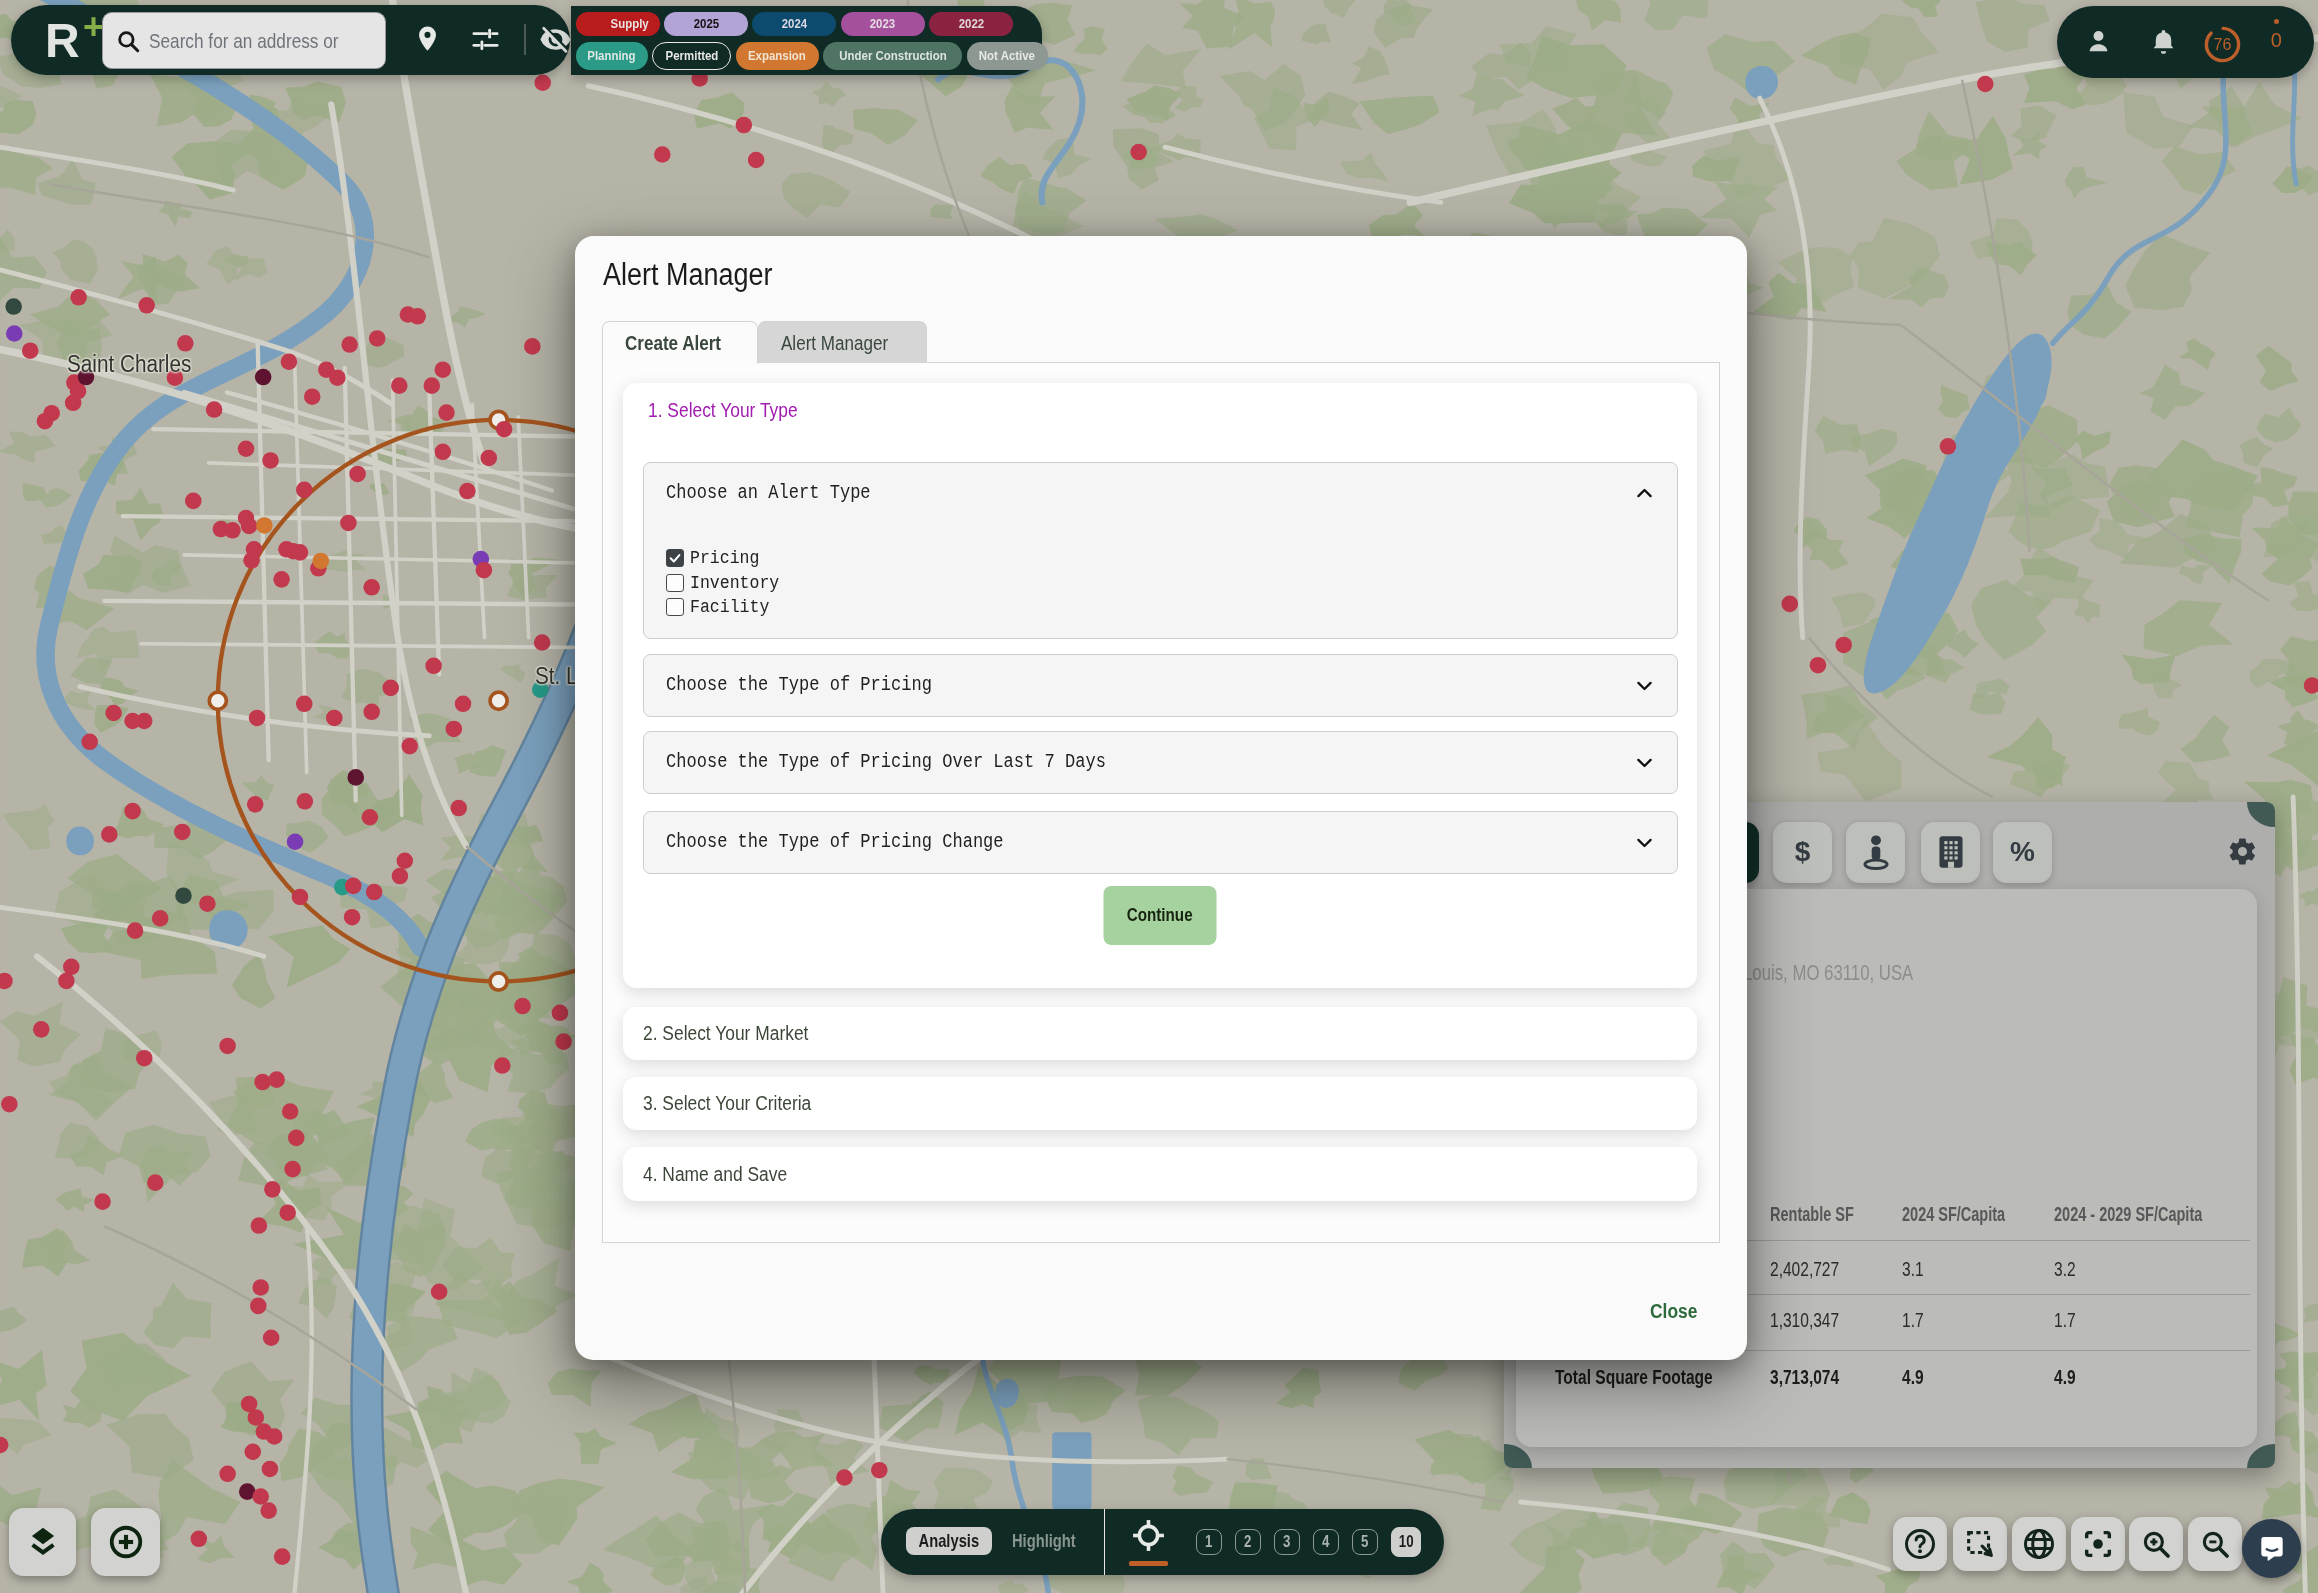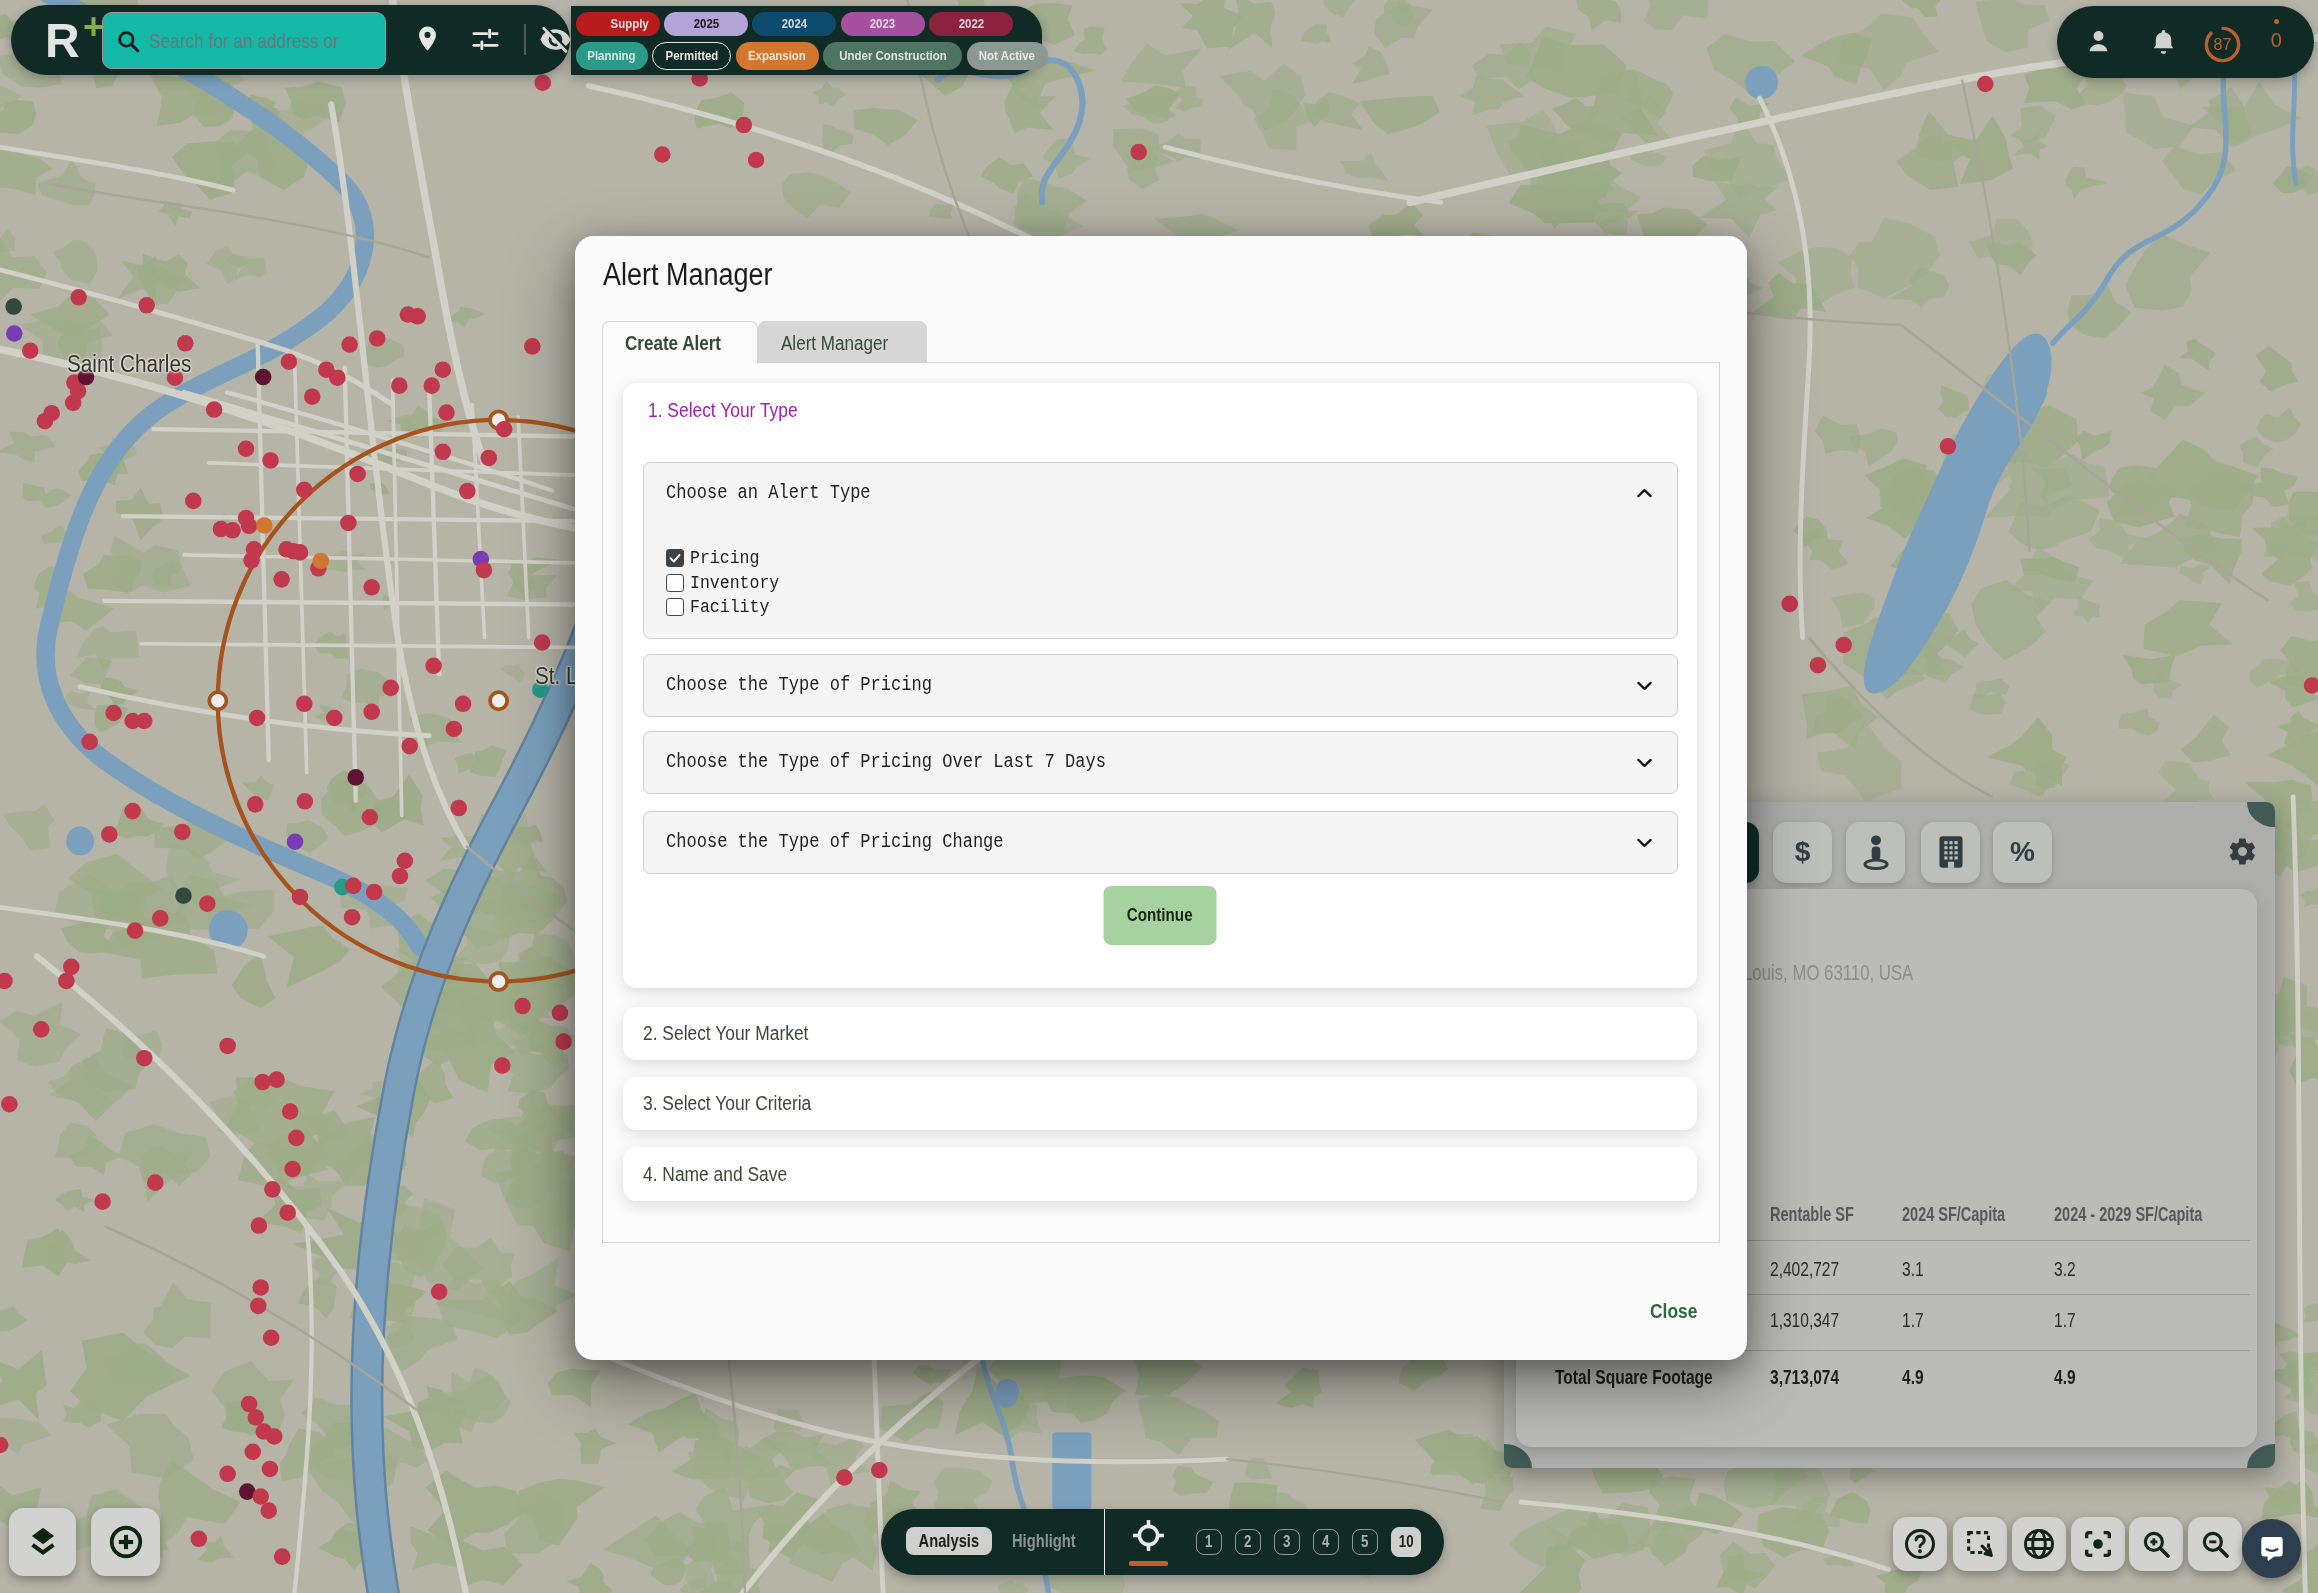--- a/index.html
+++ b/index.html
@@ -16,21 +16,21 @@
     transform:scaleX(.9); transform-origin:left center;
     text-shadow:-1.2px -1.2px 1.8px rgba(225,224,213,.85), 1.2px -1.2px 1.8px rgba(225,224,213,.85),
                 -1.2px 1.2px 1.8px rgba(225,224,213,.85), 1.2px 1.2px 1.8px rgba(225,224,213,.85); }
 
   
   .darkbar { position:absolute; background:#102b26; box-shadow:0 3.7px 11px rgba(0,0,0,.25); }
   #topbar-left { left:11px; top:4.9px; width:559px; height:70px; border-radius:35px; }
   #logo { position:absolute; left:34px; top:12.3px; width:59px; }
   #logo .r { color:#e2e4e1; font-size:48px; font-weight:bold; line-height:1; letter-spacing:-1.2px; }
   #logo .plus { position:absolute; left:38px; top:-11px; color:#85ae49; font-size:36px; font-weight:bold; }
-  #search-box { position:absolute; left:91px; top:7.4px; width:284px; height:57px; background:#14b8a6;
+  #search-box { position:absolute; left:91px; top:7.4px; width:284px; height:57px; background:#e5e5e5;
     border:0.6px solid #97999a; border-radius:9.8px; display:flex; align-items:center; padding:0 12.3px; overflow:hidden; }
   #search-box input { border:none; outline:none; background:transparent; font-size:21px;
     color:#3a3e44; width:319px; font-family:"Liberation Sans", sans-serif;
     transform:scaleX(.82); transform-origin:left center; }
   #search-box input::placeholder { color:#6f747b; opacity:1; }
   .bar-icon { position:absolute; display:flex; align-items:center; justify-content:center; }
   #pin-icon { left:402px; top:19.6px; }
   #tune-icon { left:459px; top:19.6px; }
   #bar-divider { position:absolute; left:513px; top:19.6px; width:1.8px; height:31px; background:#4b5a55; }
   #eyeoff-icon { left:528px; top:18.4px; }
@@ -1109,21 +1109,21 @@
     <svg width="31" height="31" viewBox="0 0 24 24">
         <path fill="#cfd2cf" d="M12 3a1.4 1.4 0 0 1 1.4 1.4v.6A6 6 0 0 1 18 11v4l1.6 2.2H4.4L6 15v-4a6 6 0 0 1 4.6-6v-.6A1.4 1.4 0 0 1 12 3z"></path>
         <path fill="#cfd2cf" d="M10 19.5h4a2 2 0 0 1-4 0z"></path>
       </svg>
   </div>
 </div>
 <div id="credit-ring">
   <svg width="39" height="39" viewBox="0 0 63 63">
     <circle cx="31.5" cy="31.5" r="26" fill="none" stroke="#bd5f2b" stroke-width="5.5" stroke-linecap="round" stroke-dasharray="141 22.3" transform="rotate(-88 31.5 31.5)"></circle>
   </svg>
-  <div class="num">87</div>
+  <div class="num">76</div>
 </div>
 <div id="zero-wrap">
   <div class="dot"></div>
   <div class="z">0</div>
 </div>
 
 <div class="darkbar" id="bottom-bar">
   <div id="analysis-btn">
       <span class="cndc">Analysis</span>
     </div>

